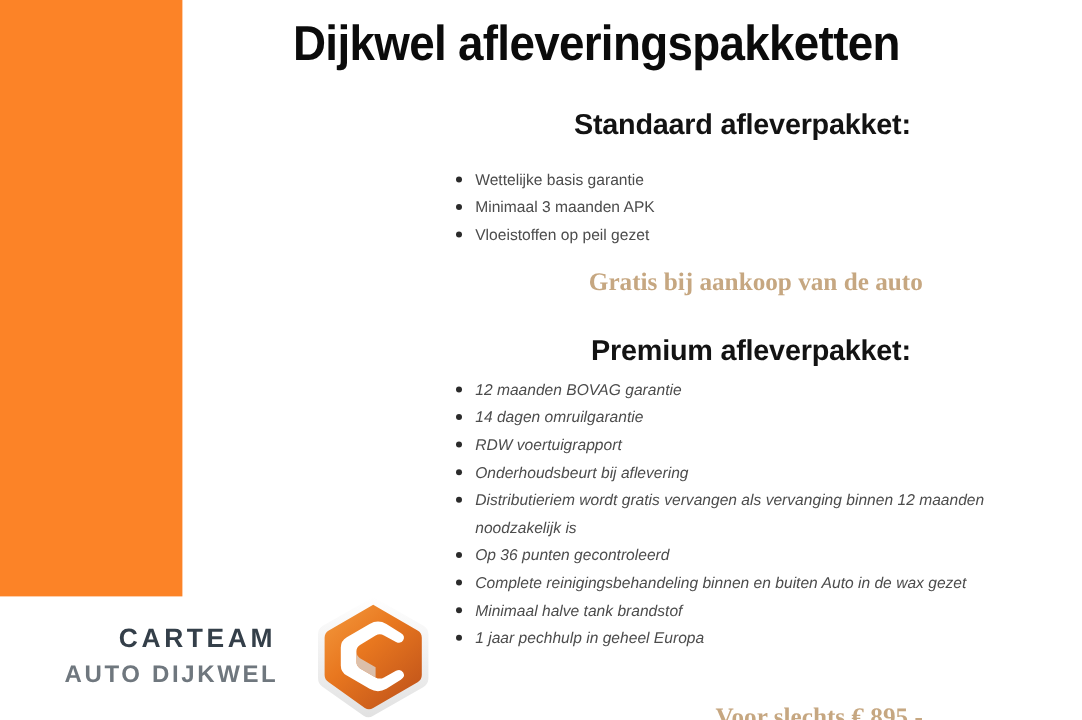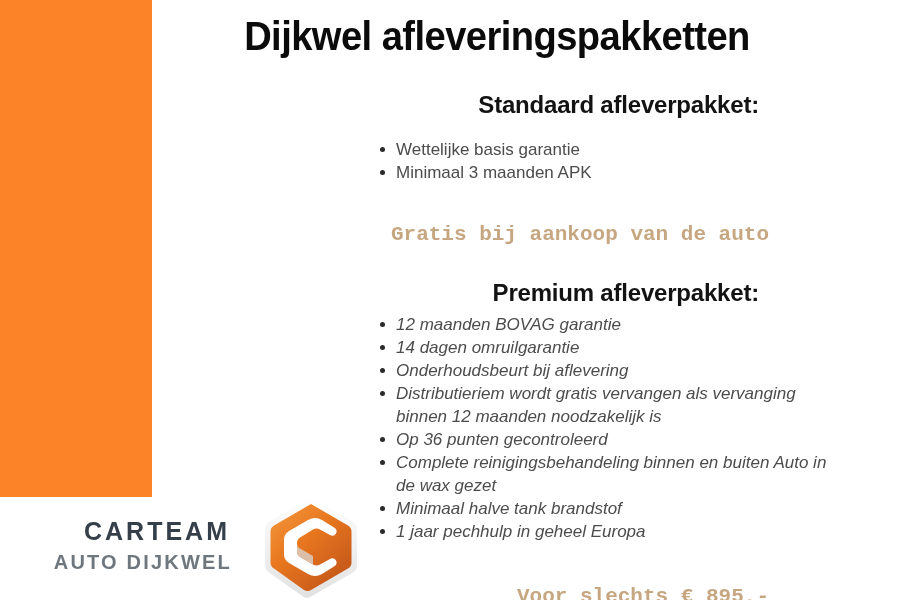--- a/index.html
+++ b/index.html
@@ -64,21 +64,21 @@
     white-space: nowrap;
     text-align: right;
   }
   .heading-standaard { top: 90px; }
   .heading-premium   { top: 278px; }
 
   
   .accent-line {
     position: absolute;
     right: 69px;
-    font-family: Liberation Mono, monospace;
+    font-family: Liberation Serif, serif;
     font-weight: bold;
     font-size: 21px;
     line-height: 28px;
     color: #C6A781;
     white-space: nowrap;
     text-align: right;
   }
   .accent-gratis { top: 221px; }
   .accent-price  { top: 583px; }
 
@@ -91,21 +91,21 @@
     padding: 0;
     list-style: none;
   }
   .list-standaard { top: 138px; }
   .list-premium   { top: 313px; font-style: italic; }
 
   .bullet-list li {
     position: relative;
     padding-left: 18px;
     font-family: "Liberation Sans", sans-serif;
-    font-size: 17px;
+    font-size: 13px;
     line-height: 23px;
     color: #4c4c4c;
     margin: 0;
   }
   .bullet-list li::before {
     content: "";
     position: absolute;
     left: 2px;
     top: 9px;
     width: 5px;
@@ -118,21 +118,21 @@
   .brand-block {
     position: absolute;
     left: 0;
     top: 516px;
     width: 232px;
     text-align: right;
   }
   .brand-carteam {
     font-family: "Liberation Sans", sans-serif;
     font-weight: bold;
-    font-size: 25px;
+    font-size: 22px;
     line-height: 31px;
     letter-spacing: 3.0px;
     color: #343f49;
     margin-right: 2px;
   }
   .brand-auto {
     font-family: "Liberation Sans", sans-serif;
     font-weight: bold;
     font-size: 20px;
     line-height: 31px;
@@ -157,29 +157,31 @@
 
   <div class="orange-block"></div>
 
   <div class="main-title">Dijkwel afleveringspakketten</div>
 
   <div class="section-heading heading-standaard">Standaard afleverpakket:</div>
 
   <ul class="bullet-list list-standaard">
     <li>Wettelijke basis garantie</li>
     <li>Minimaal 3 maanden APK</li>
+    <li>Vloeistoffen op peil gezet</li>
   </ul>
 
   <div class="accent-line accent-gratis">Gratis bij aankoop van de auto</div>
 
   <div class="section-heading heading-premium">Premium afleverpakket:</div>
 
   <ul class="bullet-list list-premium">
     <li>12 maanden BOVAG garantie</li>
     <li>14 dagen omruilgarantie</li>
+    <li>RDW voertuigrapport</li>
     <li>Onderhoudsbeurt bij aflevering</li>
     <li>Distributieriem wordt gratis vervangen als vervanging binnen 12 maanden noodzakelijk is</li>
     <li>Op 36 punten gecontroleerd</li>
     <li>Complete reinigingsbehandeling binnen en buiten Auto in de wax gezet</li>
     <li>Minimaal halve tank brandstof</li>
     <li>1 jaar pechhulp in geheel Europa</li>
   </ul>
 
   <div class="accent-line accent-price">Voor slechts € 895,-</div>
 

